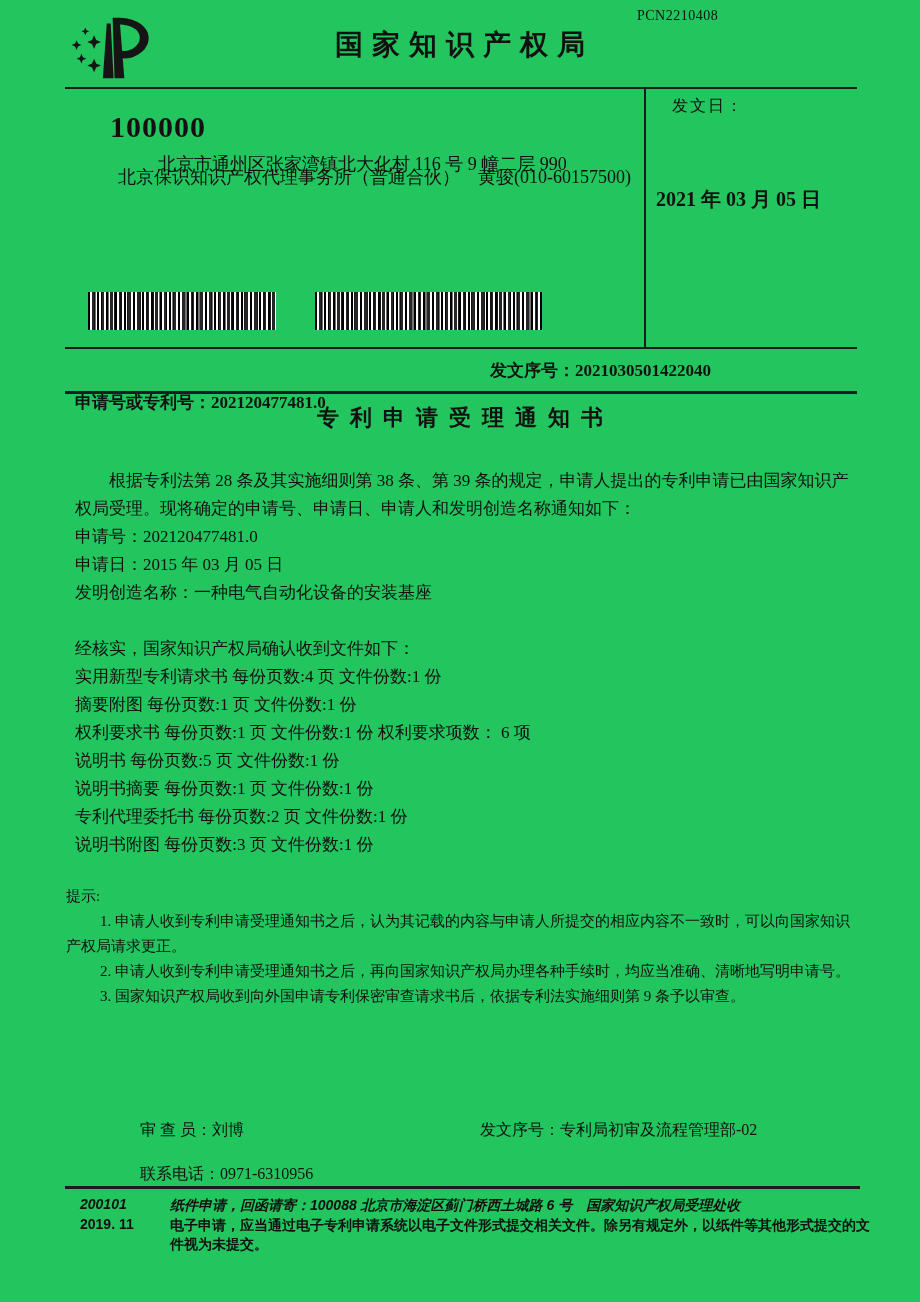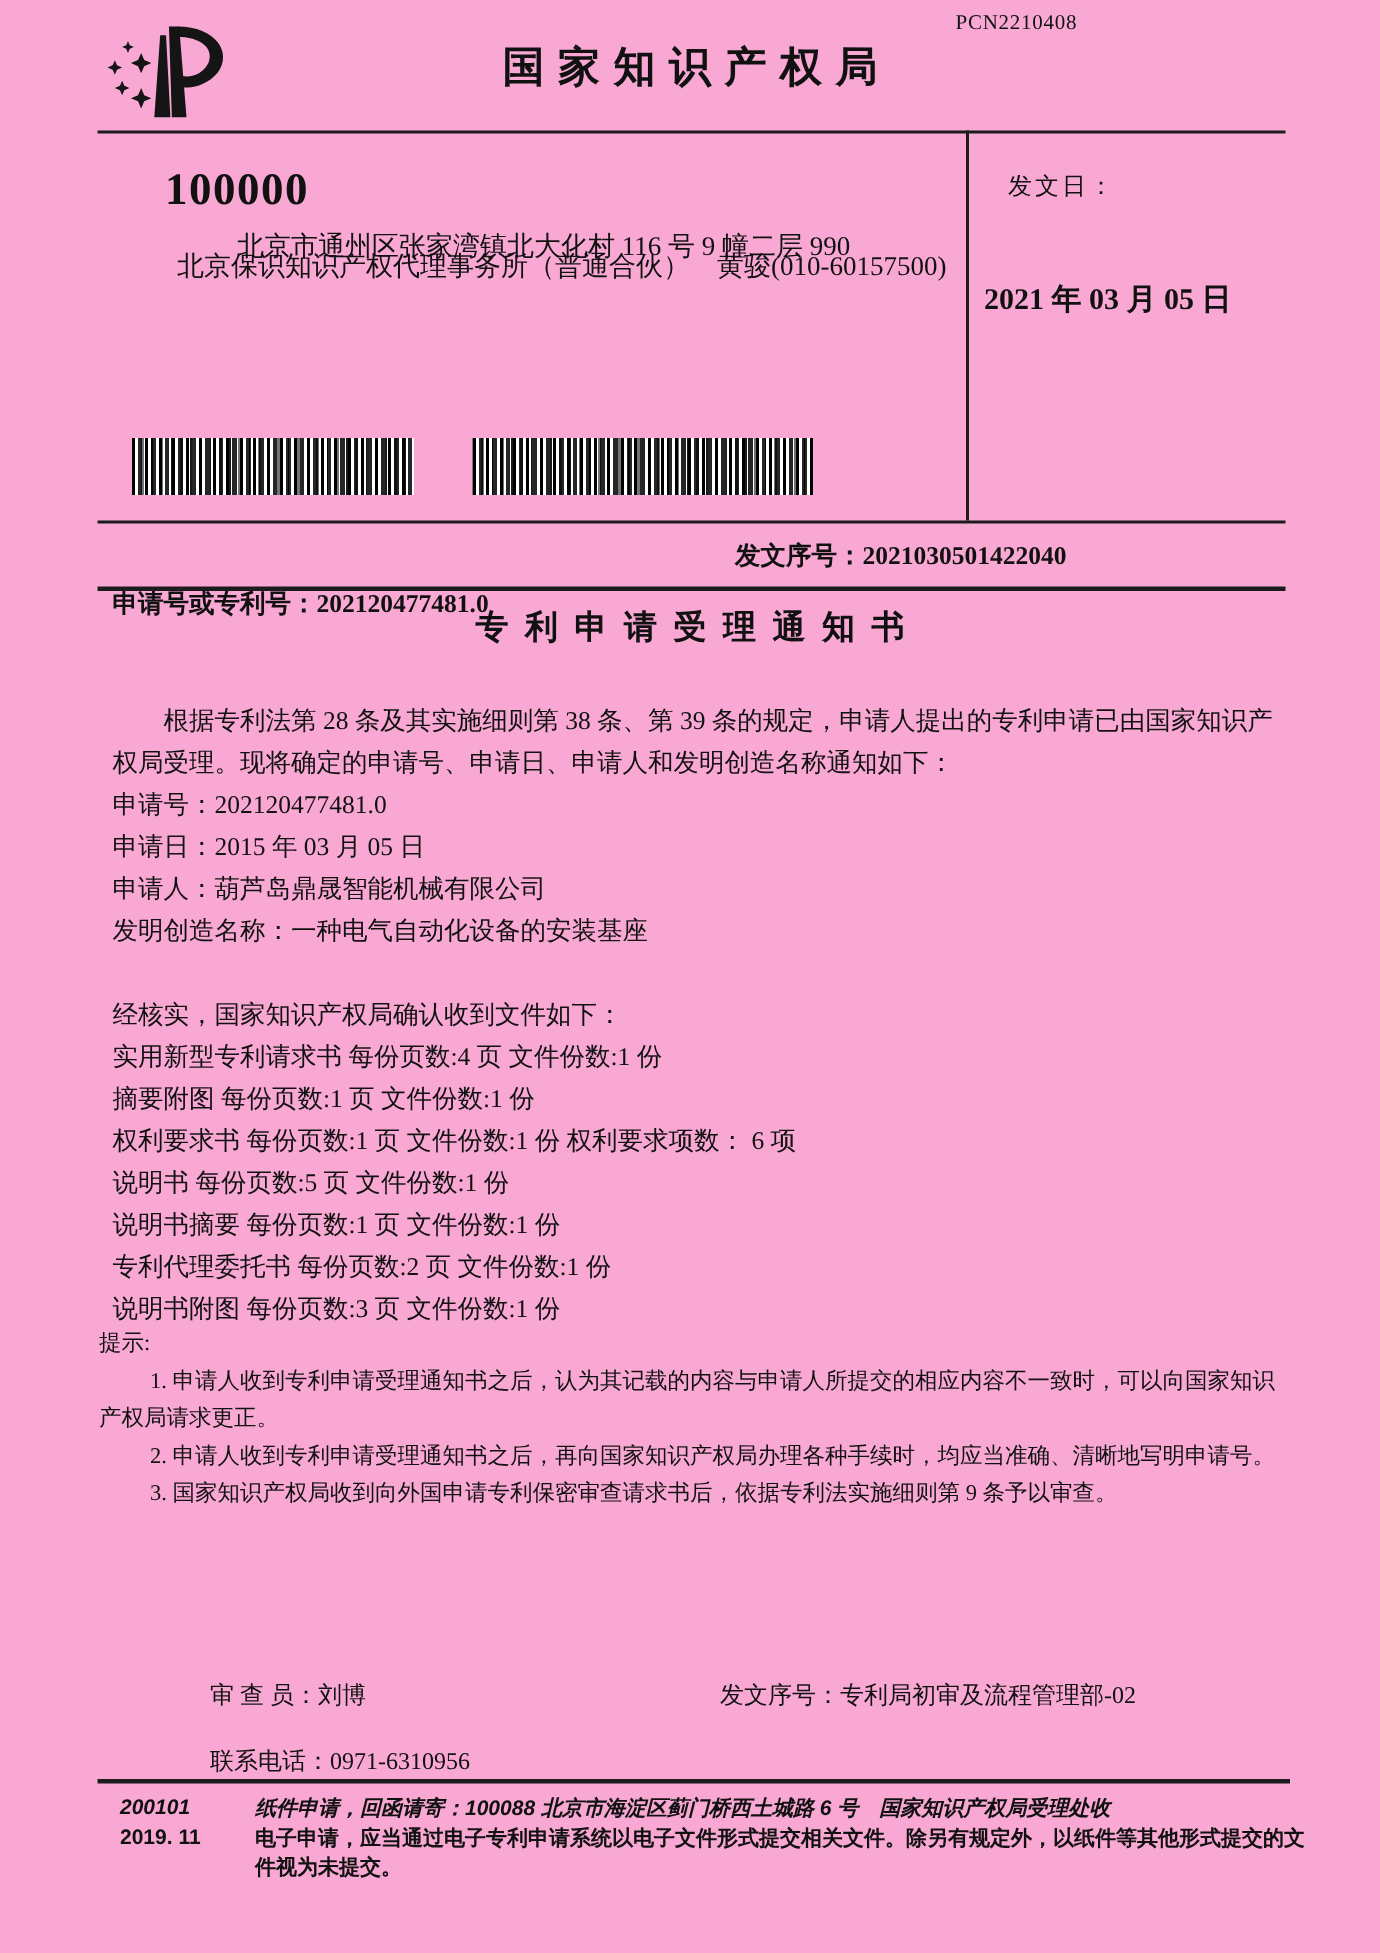--- a/index.html
+++ b/index.html
@@ -1,36 +1,36 @@
 <!DOCTYPE html>
 <html><head>
 <meta charset="utf-8">
 <style>
   html,body { margin:0; padding:0; background:#ffffff; }
   .page {
-    position:relative; width:920px; height:1302px; background:#f9a8d4;
+    position:relative; width:920px; height:1302px; background:#22c55e;
     color:#111111; overflow:hidden;
     font-family:"Liberation Serif","DejaVu Serif",serif;
   }
   .abs { position:absolute; }
   .rule { position:absolute; background:#1c1c1c; }
   .sans { font-family:"Liberation Sans","DejaVu Sans",sans-serif; }
 
   .doc-code { top:8px; left:637px; font-size:14px; letter-spacing:0.5px; }
   .office-title {
     top:26px; left:0; right:0; text-align:center;
     font-weight:bold; font-size:28px; letter-spacing:9px; text-indent:9px;
   }
   .logo { top:6px; left:60px; width:115px; height:78px; }
 
   .postal { top:110px; left:110px; font-size:30px; font-weight:bold; letter-spacing:1px; }
   .addr1 { top:152px; left:158px; font-size:18px; }
   .addr2 { top:165px; left:118px; font-size:18px; }
 
-  .dispatch-label { top:114px; left:672px; font-size:16px; letter-spacing:2px; }
+  .dispatch-label { top:96px; left:672px; font-size:16px; letter-spacing:2px; }
   .dispatch-date  { top:186px; left:656px; font-size:20px; font-weight:bold; }
 
   .barcode {
     position:absolute; top:292px; height:38px; background-color:#ffffff;
     background-image:
       repeating-linear-gradient(90deg,#000 0 2px,transparent 2px 4px,rgba(0,0,0,.85) 4px 7px,transparent 7px 9px),
       repeating-linear-gradient(90deg,rgba(0,0,0,.9) 0 1px,transparent 1px 6px,rgba(0,0,0,.55) 6px 8px,transparent 8px 13px);
   }
   .barcode-1 { left:88px;  width:188px; }
   .barcode-2 { left:315px; width:227px; }
@@ -110,21 +110,20 @@
   </div>
 
   <div class="rule rule-thick"></div>
 
   <div class="abs doc-title sans">专利申请受理通知书</div>
 
   <div class="abs body-block">
     <p class="intro">根据专利法第 28 条及其实施细则第 38 条、第 39 条的规定，申请人提出的专利申请已由国家知识产权局受理。现将确定的申请号、申请日、申请人和发明创造名称通知如下：</p>
     <p class="indent1">申请号：202120477481.0</p>
     <p class="indent1">申请日：2015 年 03 月 05 日</p>
-    <p class="indent1">申请人：葫芦岛鼎晟智能机械有限公司</p>
     <p class="indent1">发明创造名称：一种电气自动化设备的安装基座</p>
     <div class="spacer-line"></div>
     <p class="indent1">经核实，国家知识产权局确认收到文件如下：</p>
     <p class="indent1">实用新型专利请求书 每份页数:4 页 文件份数:1 份</p>
     <p class="indent1">摘要附图 每份页数:1 页 文件份数:1 份</p>
     <p class="indent1">权利要求书 每份页数:1 页 文件份数:1 份 权利要求项数： 6 项</p>
     <p class="indent1">说明书 每份页数:5 页 文件份数:1 份</p>
     <p class="indent1">说明书摘要 每份页数:1 页 文件份数:1 份</p>
     <p class="indent1">专利代理委托书 每份页数:2 页 文件份数:1 份</p>
     <p class="indent1">说明书附图 每份页数:3 页 文件份数:1 份</p>

